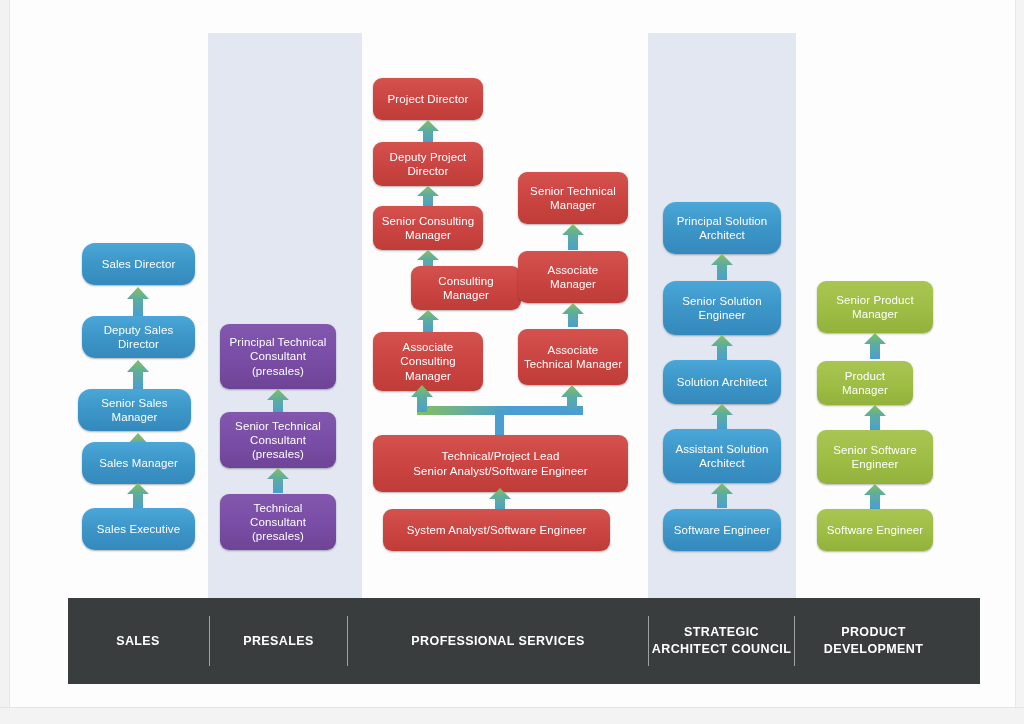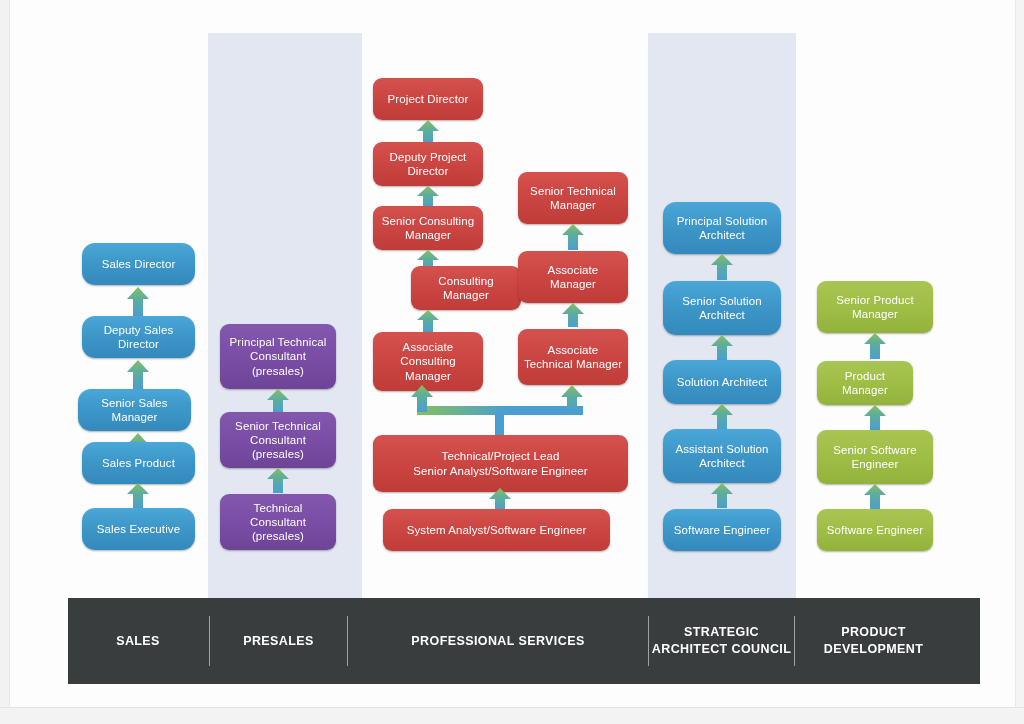--- a/index.html
+++ b/index.html
@@ -96,21 +96,21 @@
     <svg width="24" height="29" viewBox="0 0 24 29">
         <path d="M12 0 L23 12 L17 12 L17 29 L7 29 L7 12 L1 12 Z" fill="url(#ga1)"></path>
       </svg>
   </div>
   <div class="node c-blue" style="left:78px;top:389px;width:113px;height:42px;">Senior Sales Manager</div>
   <div class="arrow" style="left:126px;top:433px;height:29px;">
     <svg width="24" height="29" viewBox="0 0 24 29">
         <path d="M12 0 L23 12 L17 12 L17 29 L7 29 L7 12 L1 12 Z" fill="url(#ga1)"></path>
       </svg>
   </div>
-  <div class="node c-blue" style="left:82px;top:442px;width:113px;height:42px;">Sales Product</div>
+  <div class="node c-blue" style="left:82px;top:442px;width:113px;height:42px;">Sales Manager</div>
   <div class="arrow" style="left:126px;top:483px;height:26px;">
     <svg width="24" height="26" viewBox="0 0 24 26">
         <path d="M12 0 L23 11 L17 11 L17 26 L7 26 L7 11 L1 11 Z" fill="url(#ga1)"></path>
       </svg>
   </div>
   <div class="node c-blue" style="left:82px;top:508px;width:113px;height:42px;">Sales Executive</div>
 
   <div class="node c-purple" style="left:220px;top:324px;width:116px;height:65px;">Principal Technical Consultant (presales)</div>
   <div class="arrow" style="left:266px;top:389px;height:25px;">
     <svg width="24" height="25" viewBox="0 0 24 25">
@@ -199,21 +199,21 @@
       </svg>
   </div>
   <div class="node c-red" style="left:383px;top:509px;width:227px;height:42px;">System Analyst/Software Engineer</div>
 
   <div class="node c-blue" style="left:663px;top:202px;width:118px;height:52px;">Principal Solution Architect</div>
   <div class="arrow" style="left:710px;top:254px;height:26px;">
     <svg width="24" height="26" viewBox="0 0 24 26">
         <path d="M12 0 L23 11 L17 11 L17 26 L7 26 L7 11 L1 11 Z" fill="url(#ga1)"></path>
       </svg>
   </div>
-  <div class="node c-blue" style="left:663px;top:281px;width:118px;height:54px;">Senior Solution Architect</div>
+  <div class="node c-blue" style="left:663px;top:281px;width:118px;height:54px;">Senior Solution Engineer</div>
   <div class="arrow" style="left:710px;top:335px;height:25px;">
     <svg width="24" height="25" viewBox="0 0 24 25">
         <path d="M12 0 L23 11 L17 11 L17 25 L7 25 L7 11 L1 11 Z" fill="url(#ga1)"></path>
       </svg>
   </div>
   <div class="node c-blue" style="left:663px;top:360px;width:118px;height:44px;">Solution Architect</div>
   <div class="arrow" style="left:710px;top:404px;height:25px;">
     <svg width="24" height="25" viewBox="0 0 24 25">
         <path d="M12 0 L23 11 L17 11 L17 25 L7 25 L7 11 L1 11 Z" fill="url(#ga1)"></path>
       </svg>

